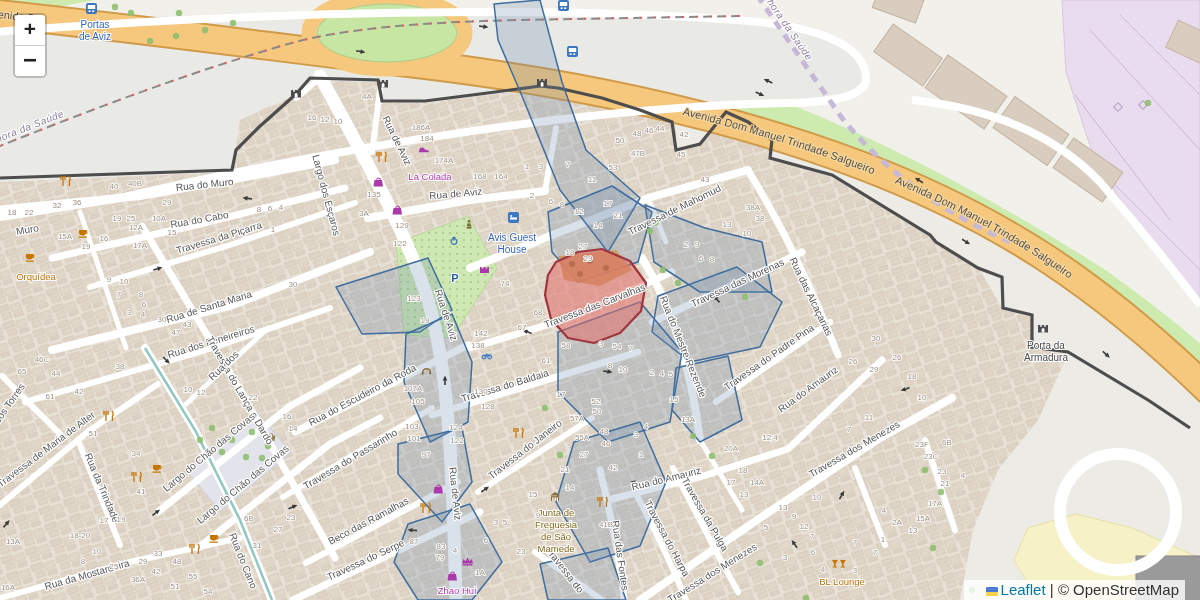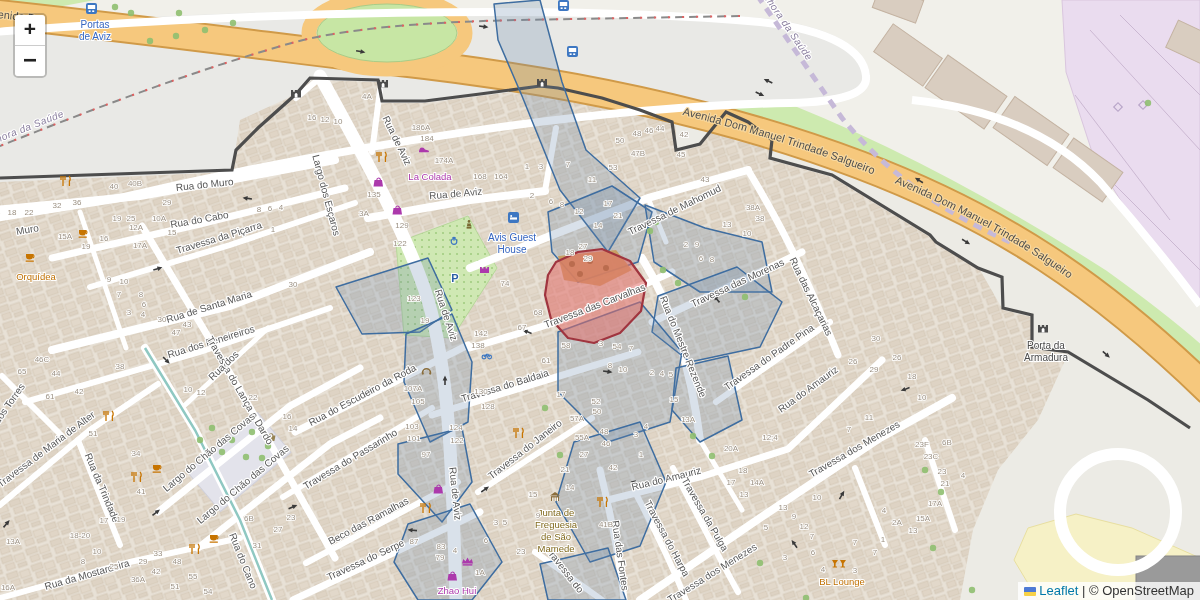--- a/index.html
+++ b/index.html
@@ -15,21 +15,21 @@
   .pb{font-size:10px;fill:#3565c0;paint-order:stroke;stroke:#fff;stroke-width:2px;text-anchor:middle}
   .pbr{font-size:9.5px;fill:#80691c;paint-order:stroke;stroke:#fff;stroke-width:2px;text-anchor:middle}
   .pgy{font-size:10px;fill:#4a4a4a;paint-order:stroke;stroke:#fff;stroke-width:2px;text-anchor:middle}
   .pkg{font-size:11px;font-weight:bold;fill:#2b5fa5;paint-order:stroke;stroke:#fff;stroke-width:2px;text-anchor:middle}
   
   .zoomctl{position:absolute;left:13px;top:13px;width:30px;border:2px solid rgba(0,0,0,.2);border-radius:5px;background-clip:padding-box;z-index:10}
   .zoomctl a{display:block;width:30px;height:30px;line-height:28px;text-align:center;background:#fff;color:#222;font-size:21px;font-weight:bold;text-decoration:none;cursor:pointer}
   .zoomctl a.zin{border-bottom:1px solid #ccc;border-radius:3px 3px 0 0}
   .zoomctl a.zout{border-radius:0 0 3px 3px;font-size:24px}
   
-  .attrib{position:absolute;right:0;bottom:0;background:rgba(255,255,255,.8);padding:1px 6px 2px 6px;font-size:13px;color:#333;z-index:10;white-space:nowrap}
+  .attrib{position:absolute;right:15px;bottom:0;background:rgba(255,255,255,.8);padding:1px 6px 2px 22px;font-size:15px;color:#333;z-index:10;white-space:nowrap}
   .attrib a{color:#0078A8;text-decoration:none;cursor:pointer}
   .flag{display:inline-block;width:12px;height:9px;vertical-align:-1px;margin-right:3px;border-radius:1px;overflow:hidden}
   .flag i{display:block;height:50%}
   .flag .ft{background:#4e7ad4}
   .flag .fb{background:#f7d147}
 </style>
 </head>
 <body>
 
 <div class="stage">

